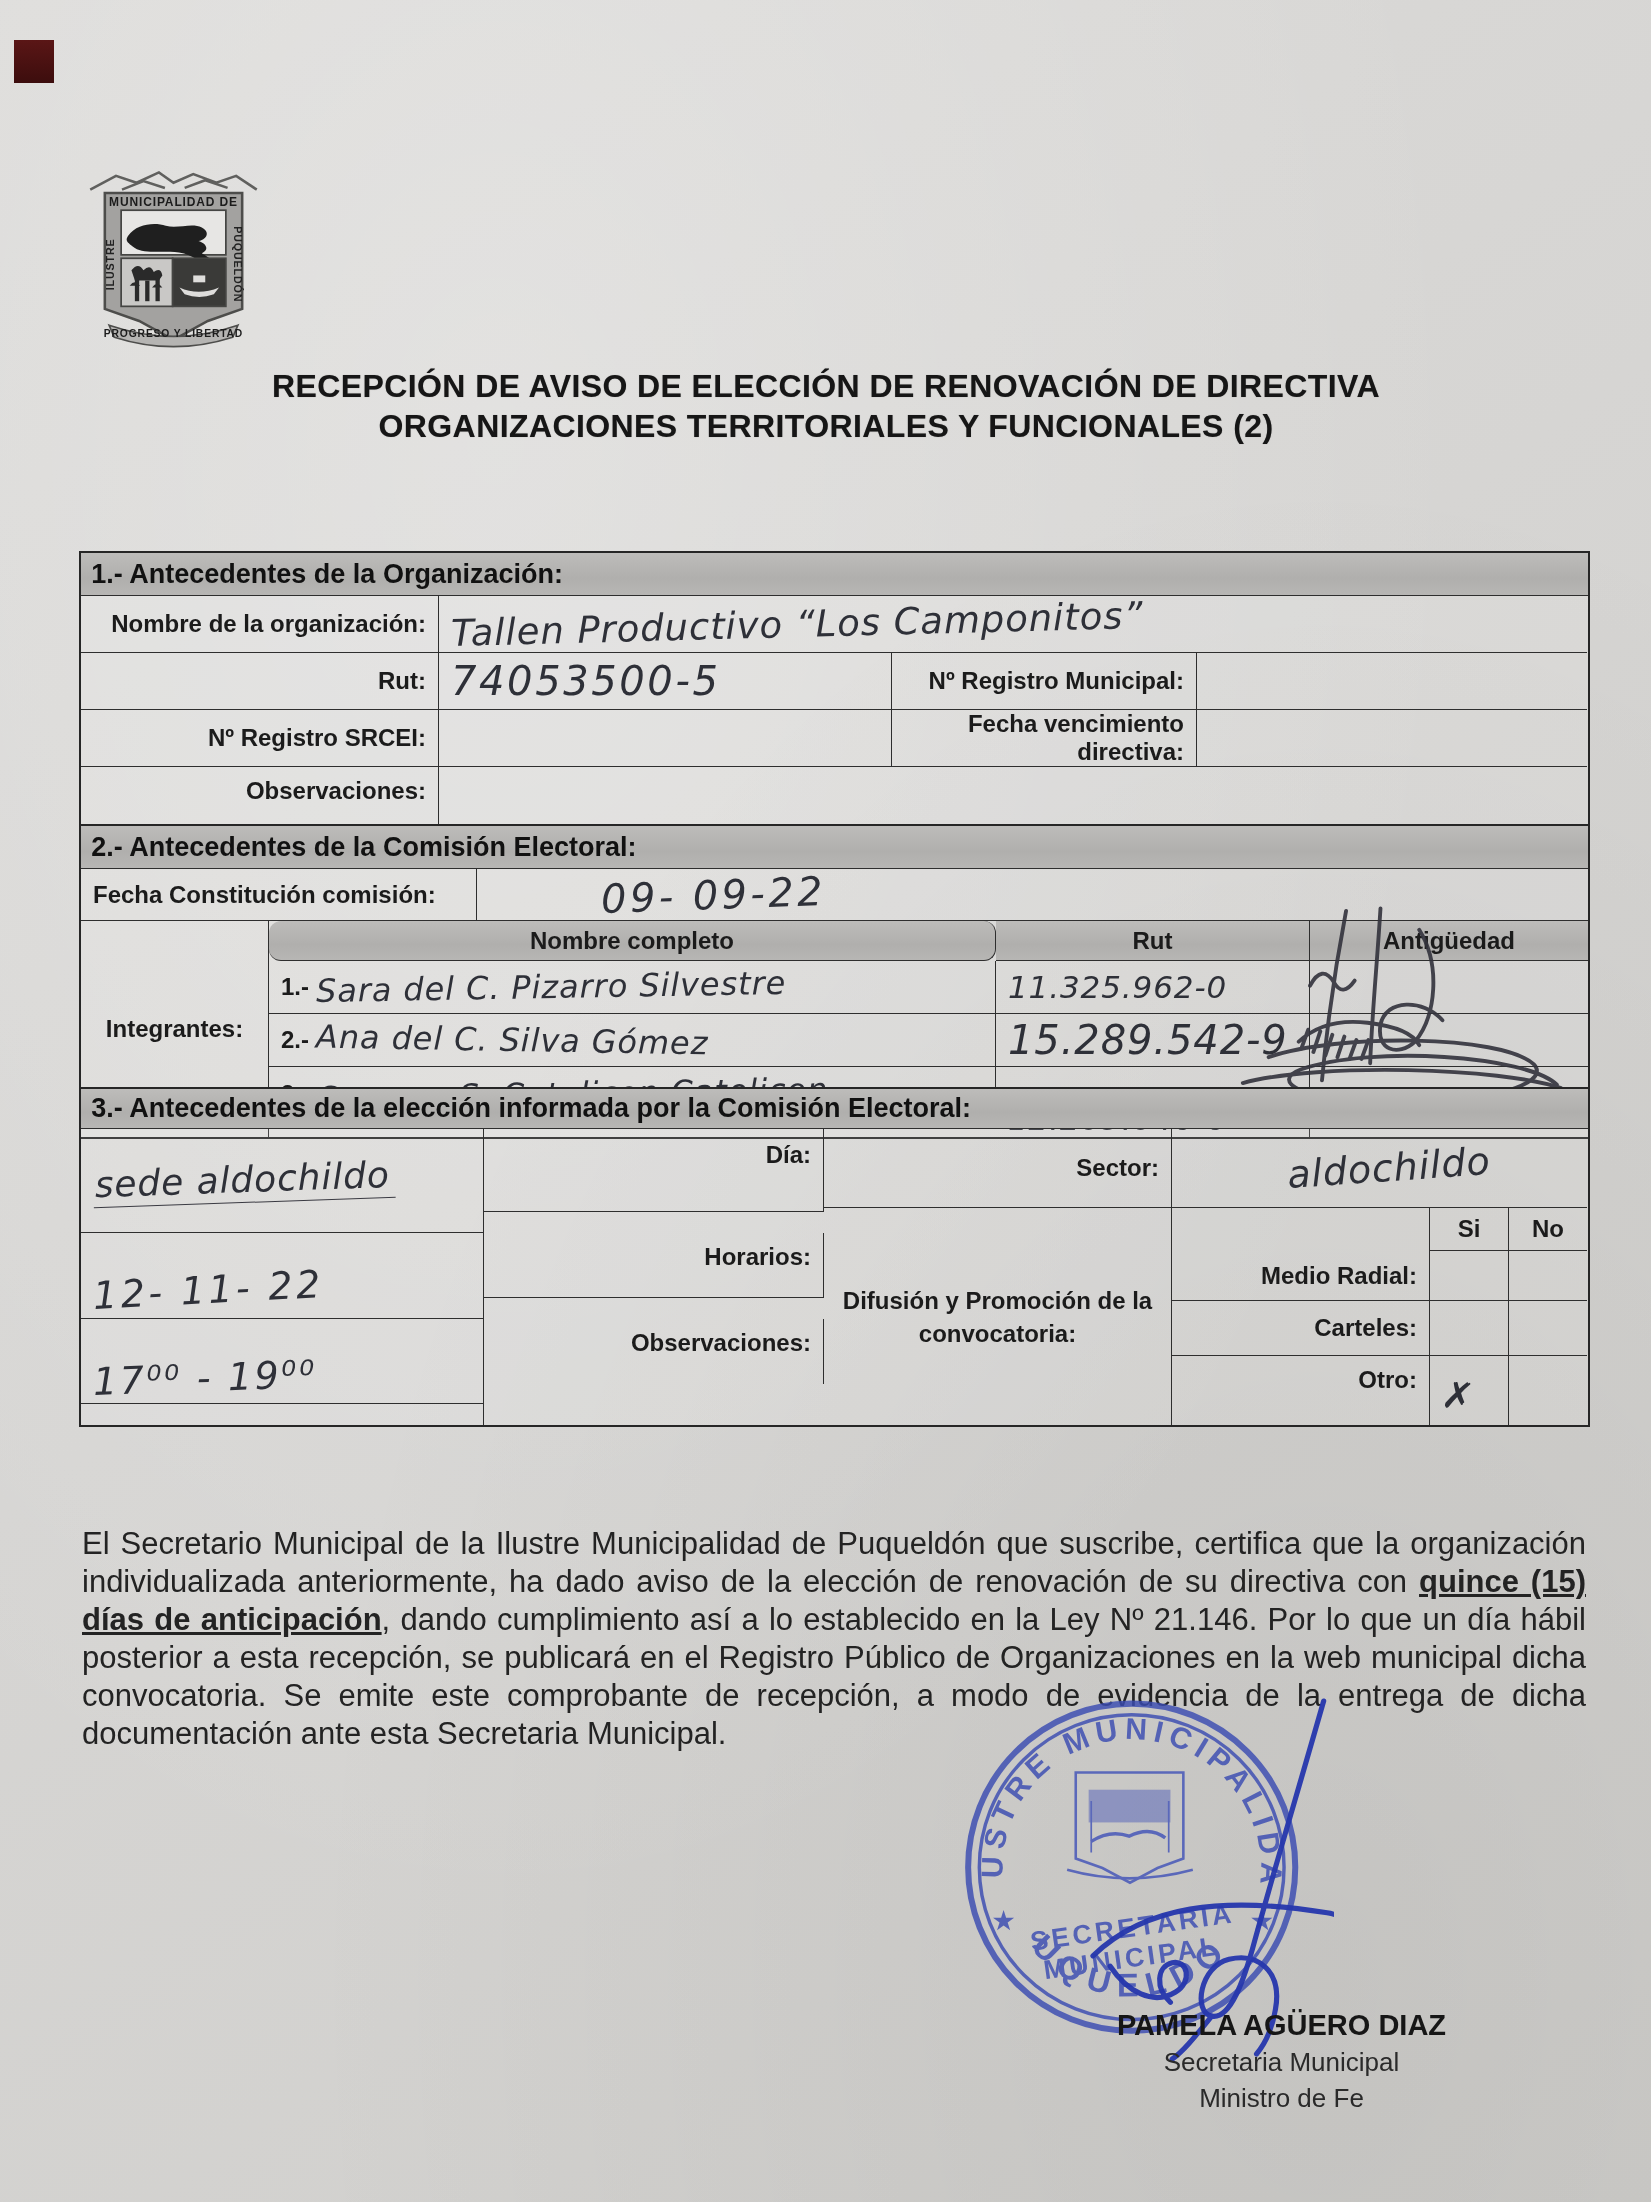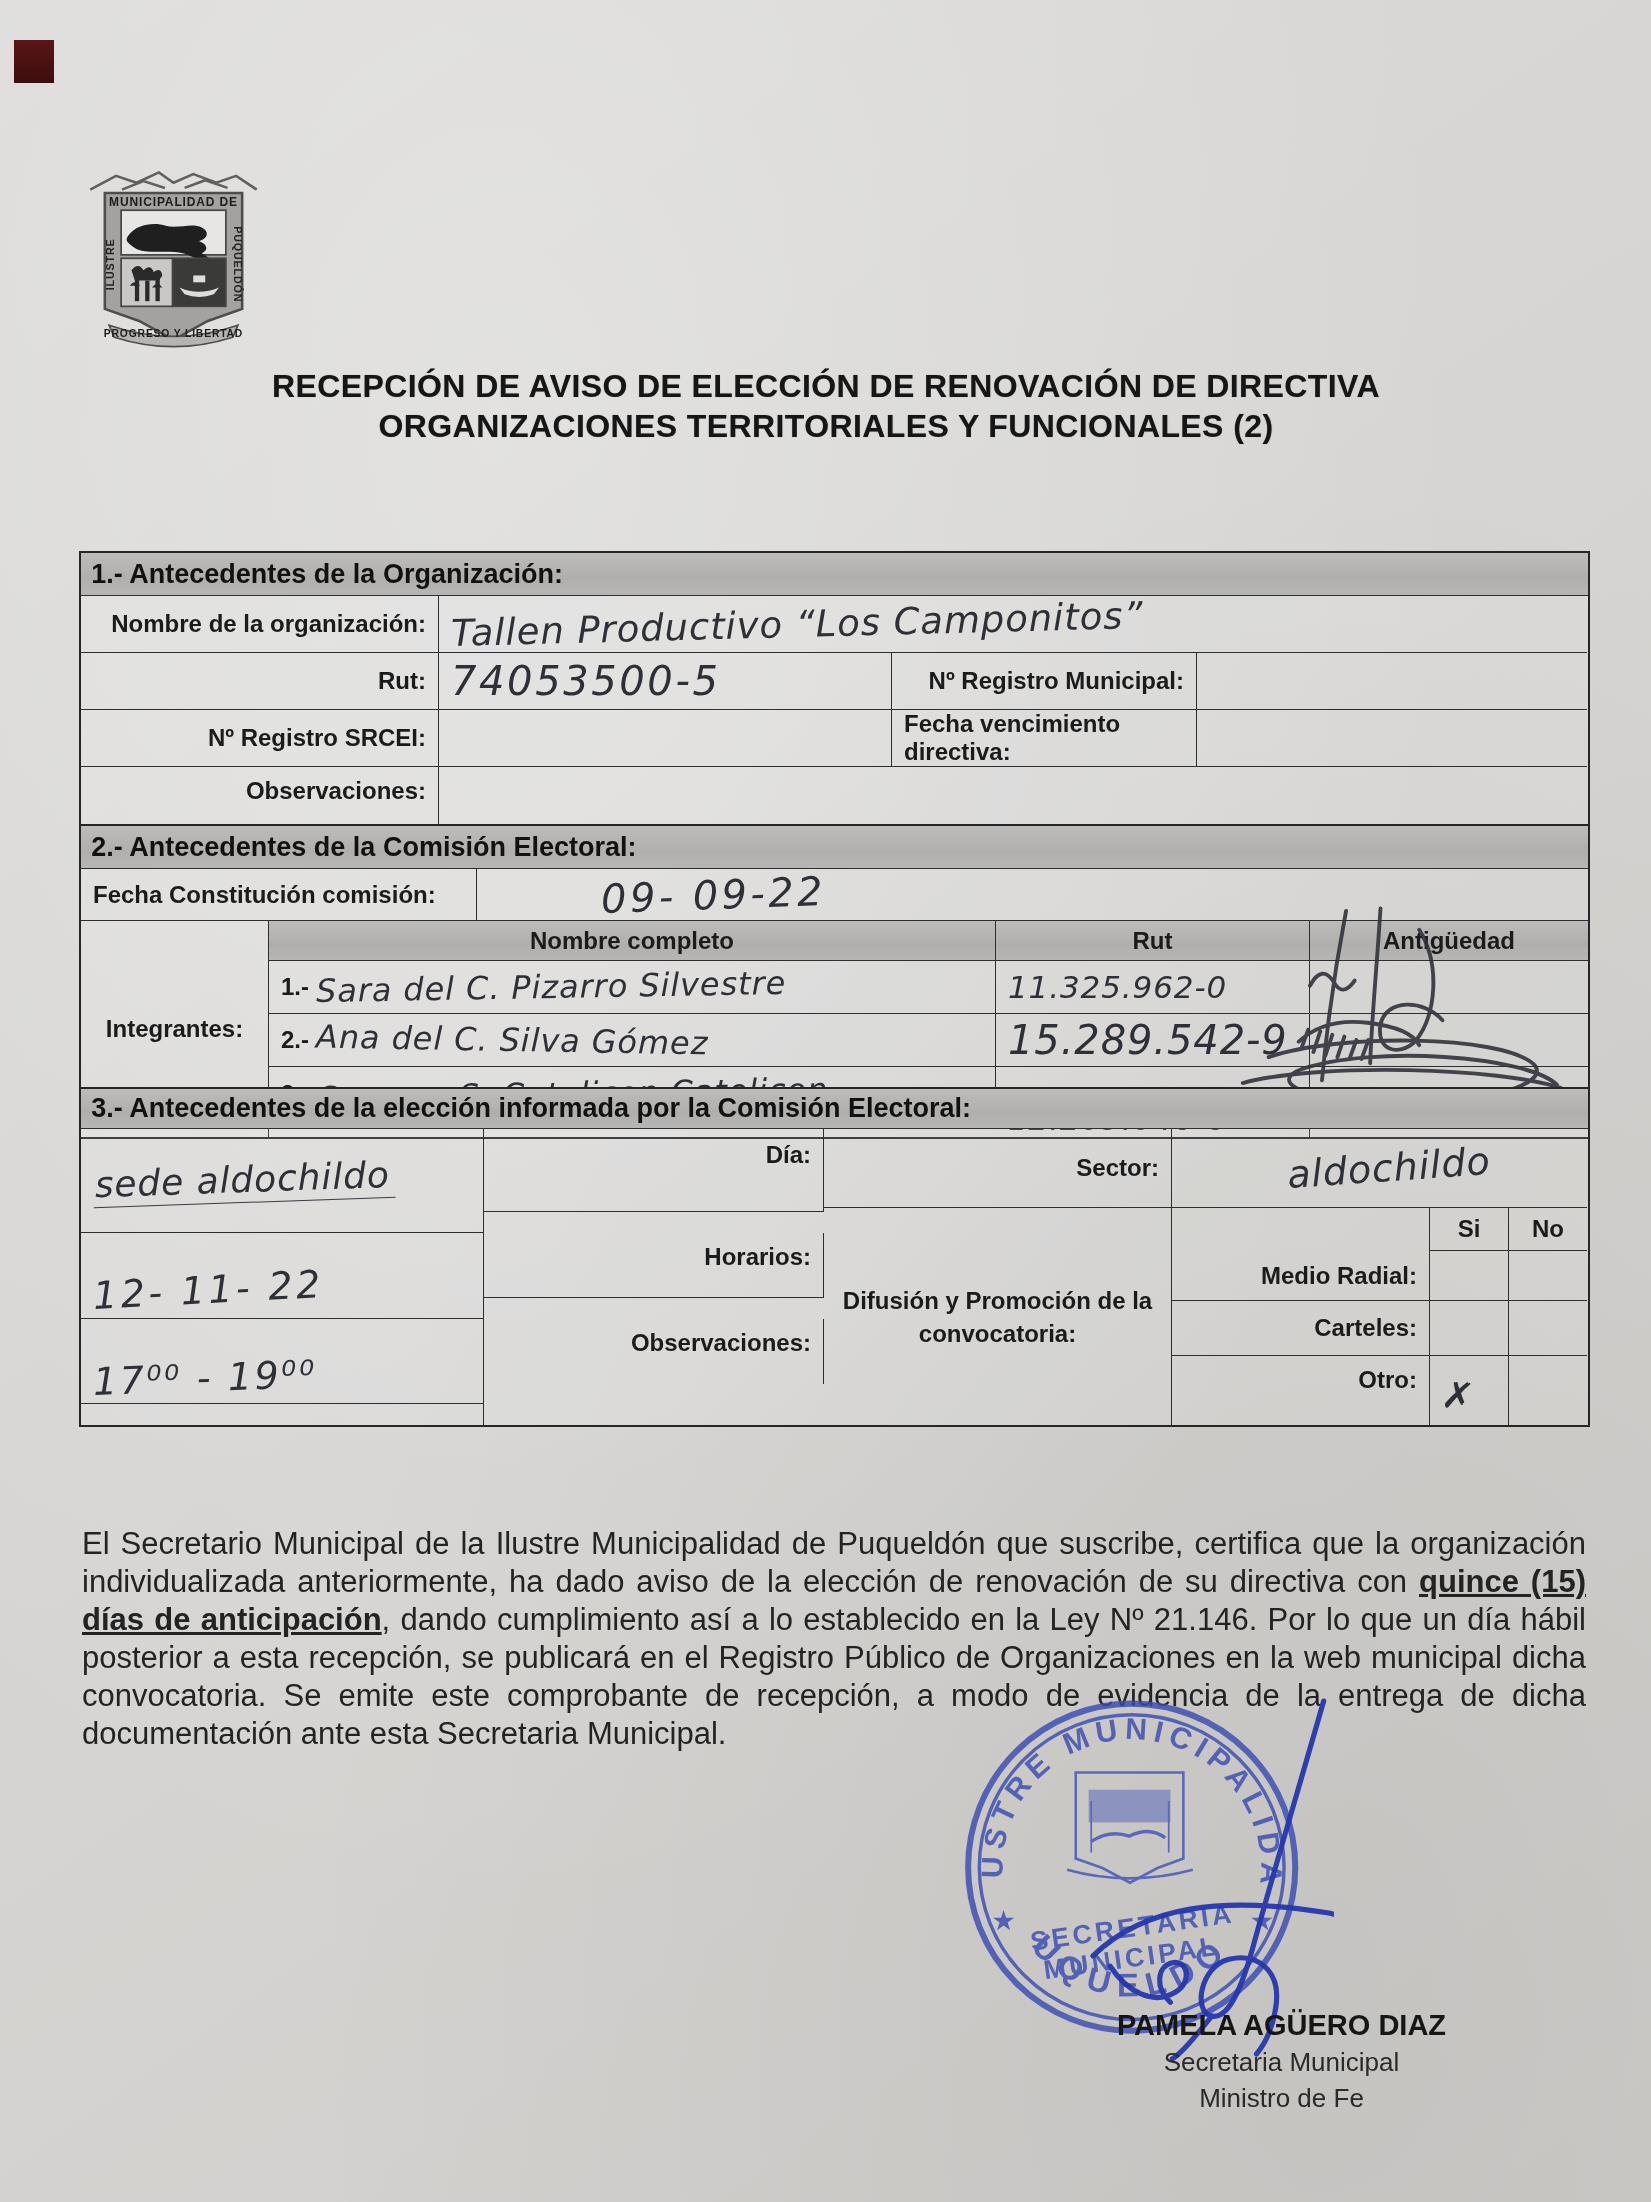--- a/index.html
+++ b/index.html
@@ -16,21 +16,21 @@
   
   .title{position:absolute;left:0;top:366px;width:100%;text-align:center;
     font-weight:bold;font-size:32px;line-height:40px;letter-spacing:0.4px;color:#161616;
     text-shadow:0 0 0.9px rgba(0,0,0,.35);}
   
   .tbl{position:absolute;border:2.6px solid #262626;background:rgba(255,255,255,.12);}
   .cell{box-sizing:border-box;border-right:1.7px solid #2e2e2e;border-bottom:1.7px solid #2e2e2e;
     display:flex;align-items:center;font-size:24px;font-weight:bold;color:#1b1b1b;
     padding:0 12px;position:relative;}
   .cell.nbr{border-right:none;} .cell.nbb{border-bottom:none;}
-  .cell.right{justify-content:flex-end;}
+  .cell.right{justify-content:flex-end;text-align:right;}
   .cell.center{justify-content:center;text-align:center;}
   .shade{background:linear-gradient(180deg,#bdbcba 0%,#b0afad 60%,#b7b6b4 100%);}
   .sechead{box-sizing:border-box;display:flex;align-items:center;padding:0 10.3px;
     font-size:27px;font-weight:bold;color:#111;border-bottom:1.7px solid #2e2e2e;}
   .hand{font-family:"DejaVu Sans", sans-serif;font-style:italic;font-weight:normal;
     color:#2e3038;letter-spacing:0.9px;}
   .grid{display:grid;}
   
   #s1 .grid{grid-template-columns:358px 453px 305px 390px;grid-auto-rows:min-content;}
   
@@ -115,21 +115,21 @@
   <div id="s2" class="tbl" style="left:79px;top:824px;width:1507px;">
     <div class="sechead shade" style="height:43px;">2.- Antecedentes de la Comisión Electoral:</div>
     <div class="grid gA">
       <div class="cell" style="height:52px;">Fecha Constitución comisión:</div>
       <div class="cell nbr">
         <span class="hand" style="font-size:40px;margin-left:112px;transform:rotate(-2deg);letter-spacing:3.4px;">09- 09-22</span>
       </div>
     </div>
     <div class="grid gB" style="position:relative;">
       <div class="cell center nbb" style="grid-row:span 4;border-bottom:none;">Integrantes:</div>
-      <div class="cell center shade" style="height:40px;">Nombre completo</div>
+      <div class="cell center shade" style="height:40px;border-radius:12px;">Nombre completo</div>
       <div class="cell center shade">Rut</div>
       <div class="cell center shade nbr">Antigüedad</div>
 
       <div class="cell" style="height:53px;">
         <span>1.-</span>
         <span class="hand" style="font-size:32px;margin-left:6.9px;transform:rotate(-1deg);">Sara del C. Pizarro Silvestre</span>
       </div>
       <div class="cell">
         <span class="hand" style="font-size:31px;">11.325.962-0</span>
       </div>

